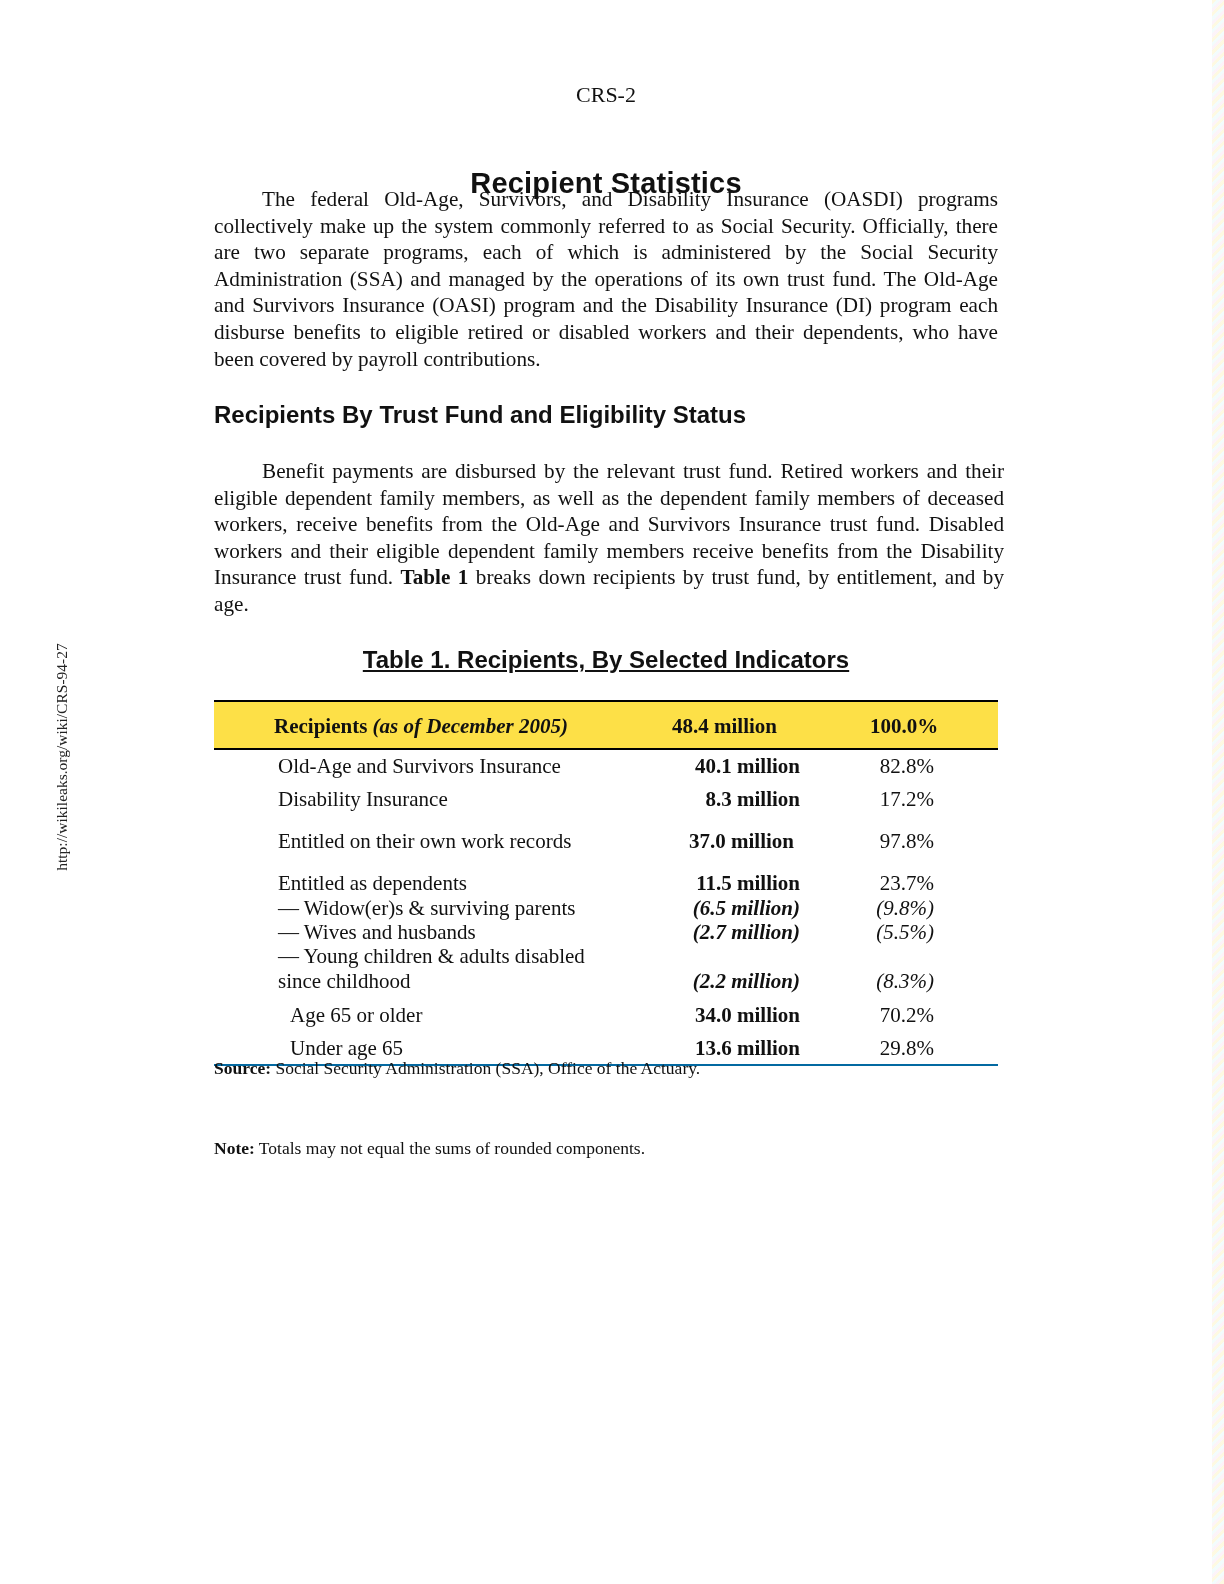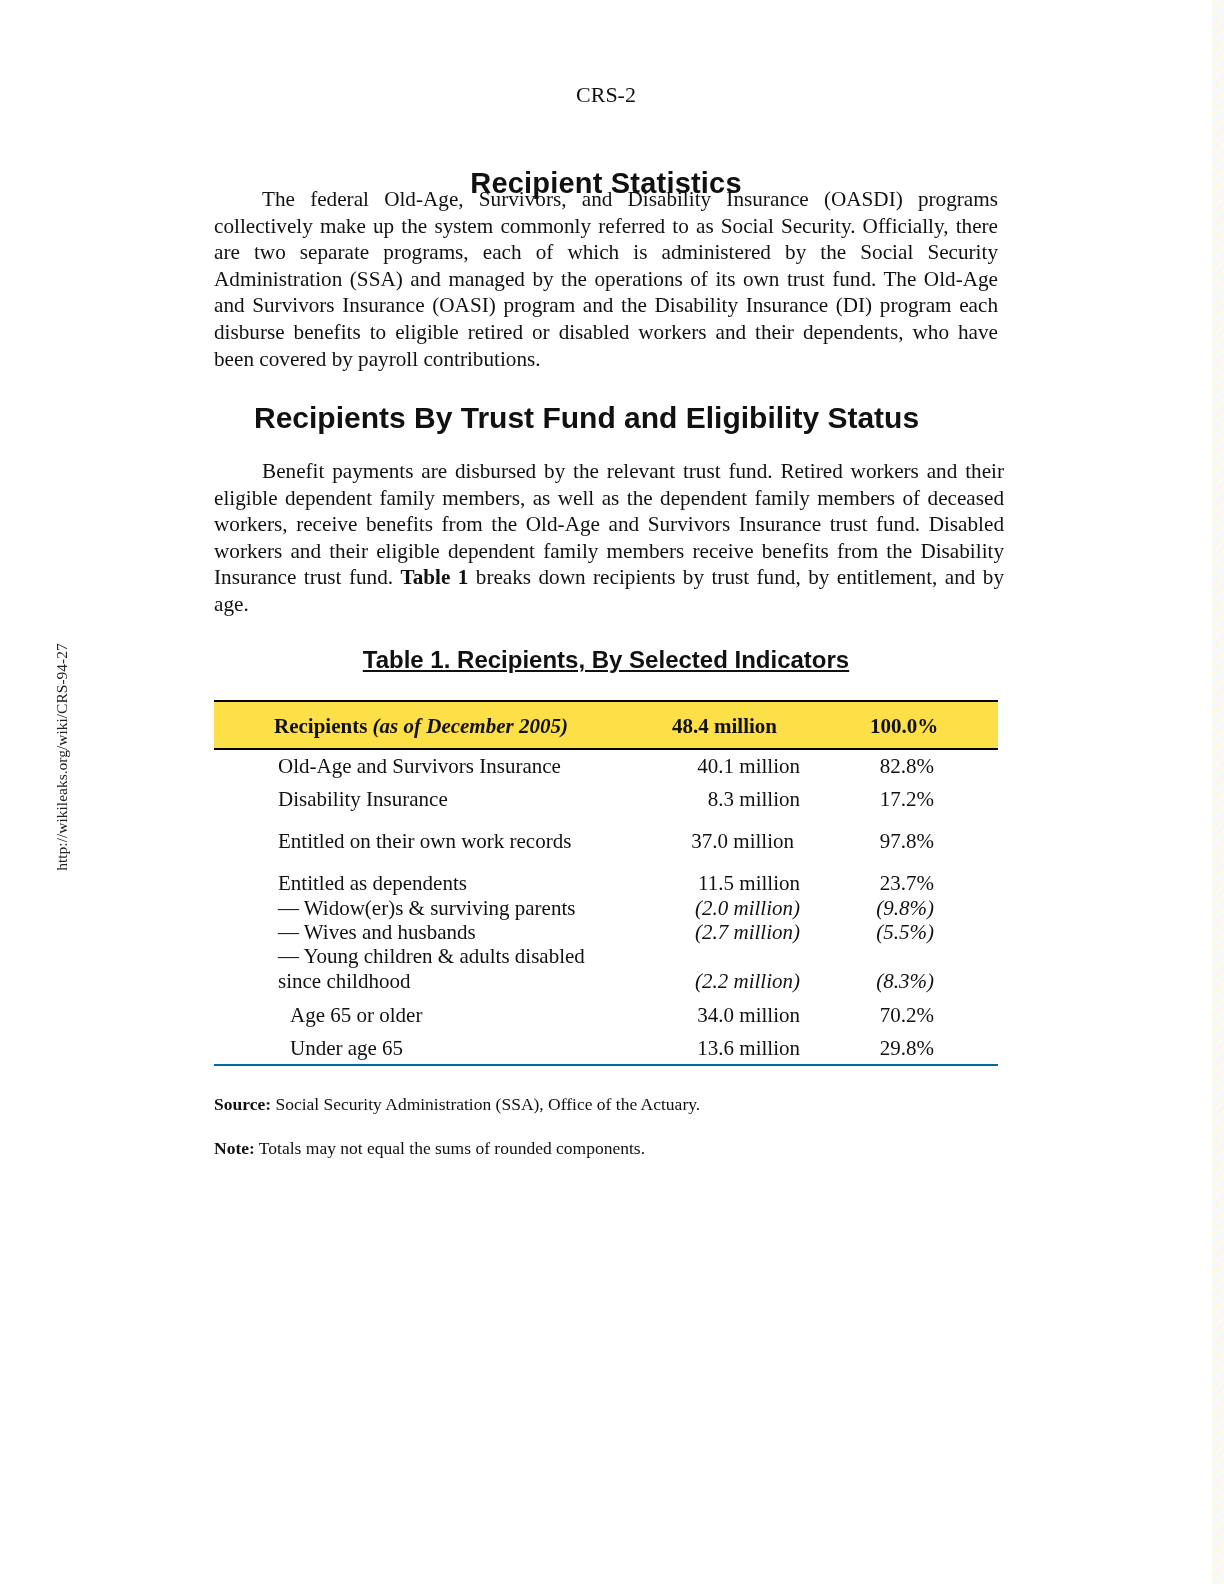--- a/index.html
+++ b/index.html
@@ -30,22 +30,21 @@
   .para {
     position: absolute; left: 214px; width: 784px;
     font-size: 21.2px; line-height: 26.6px; text-align: justify;
     text-indent: 48px;
   }
   .para1 { top: 186px; }
   .para2 { top: 458px; width: 790px; }
   .section-heading {
     position: absolute; left: 214px; top: 401px;
     font-family: "Liberation Sans", "DejaVu Sans", sans-serif; font-weight: bold;
-    font-size: 30px;
-    margin-left: 40px;
+    font-size: 24px;
   }
   .table-caption {
     position: absolute; left: 0; width: 1212px; top: 646px; text-align: center;
     font-family: "Liberation Sans", "DejaVu Sans", sans-serif; font-weight: bold;
     font-size: 24px;
     text-decoration: underline;
   }
   .table {
     position: absolute; left: 214px; top: 700px; width: 784px;
   }
@@ -53,21 +52,21 @@
     position: relative; height: 46px; background: #fde047;
     border-top: 2px solid #000; border-bottom: 2px solid #000;
     font-weight: bold; font-size: 21px;
   }
   .thead .c1 { position: absolute; left: 60px; top: 12px; }
   .thead .c2 { position: absolute; left: 458px; top: 12px; }
   .thead .c3 { position: absolute; left: 656px; top: 12px; }
   .tbody { position: relative; height: 314px; border-bottom: 2px solid #0369a1; }
   .row { position: absolute; left: 0; width: 784px; font-size: 21px; }
   .row .lbl { position: absolute; left: 64px; white-space: nowrap; }
-  .row .val { position: absolute; right: 198px; white-space: nowrap; text-align: left; }
+  .row .val { position: absolute; right: 198px; white-space: nowrap; text-align: left; font-weight: bold; }
   .row .pct { position: absolute; right: 64px; white-space: nowrap; text-align: center; }
   .row.sub .val, .row.sub .pct { font-style: italic; }
   .row.indent2 .lbl { left: 76px; }
   .note {
     position: absolute; left: 214px; font-size: 17.5px;
   }
   .note b { font-weight: bold; }
 </style>
 </head>
 <body>
@@ -110,21 +109,21 @@
       <span class="val" style="right:204px">37.0 million</span>
       <span class="pct">97.8%</span>
     </div>
     <div class="row" style="top:121px">
       <span class="lbl">Entitled as dependents</span>
       <span class="val">11.5 million</span>
       <span class="pct">23.7%</span>
     </div>
     <div class="row sub" style="top:146px">
       <span class="lbl"> — Widow(er)s &amp; surviving parents</span>
-      <span class="val">(2.0 million)</span>
+      <span class="val">(6.5 million)</span>
       <span class="pct">(9.8%)</span>
     </div>
     <div class="row sub" style="top:170px">
       <span class="lbl"> — Wives and husbands</span>
       <span class="val">(2.7 million)</span>
       <span class="pct">(5.5%)</span>
     </div>
     <div class="row sub" style="top:194px">
       <span class="lbl"> — Young children &amp; adults disabled</span>
       <span class="val"></span>
@@ -141,15 +140,15 @@
       <span class="pct">70.2%</span>
     </div>
     <div class="row indent2" style="top:286px">
       <span class="lbl">Under age 65</span>
       <span class="val">13.6 million</span>
       <span class="pct">29.8%</span>
     </div>
   </div>
 </div>
 
-<div class="note" style="top:1094px"><b>Source:</b><span> Social Security Administration (SSA), Office of the Actuary.</span></div>
+<div class="note" style="top:1058px"><b>Source:</b><span> Social Security Administration (SSA), Office of the Actuary.</span></div>
 
 <div class="note" style="top:1138px"><b>Note:</b><span> Totals may not equal the sums of rounded components.</span></div>
 
 </body></html>

